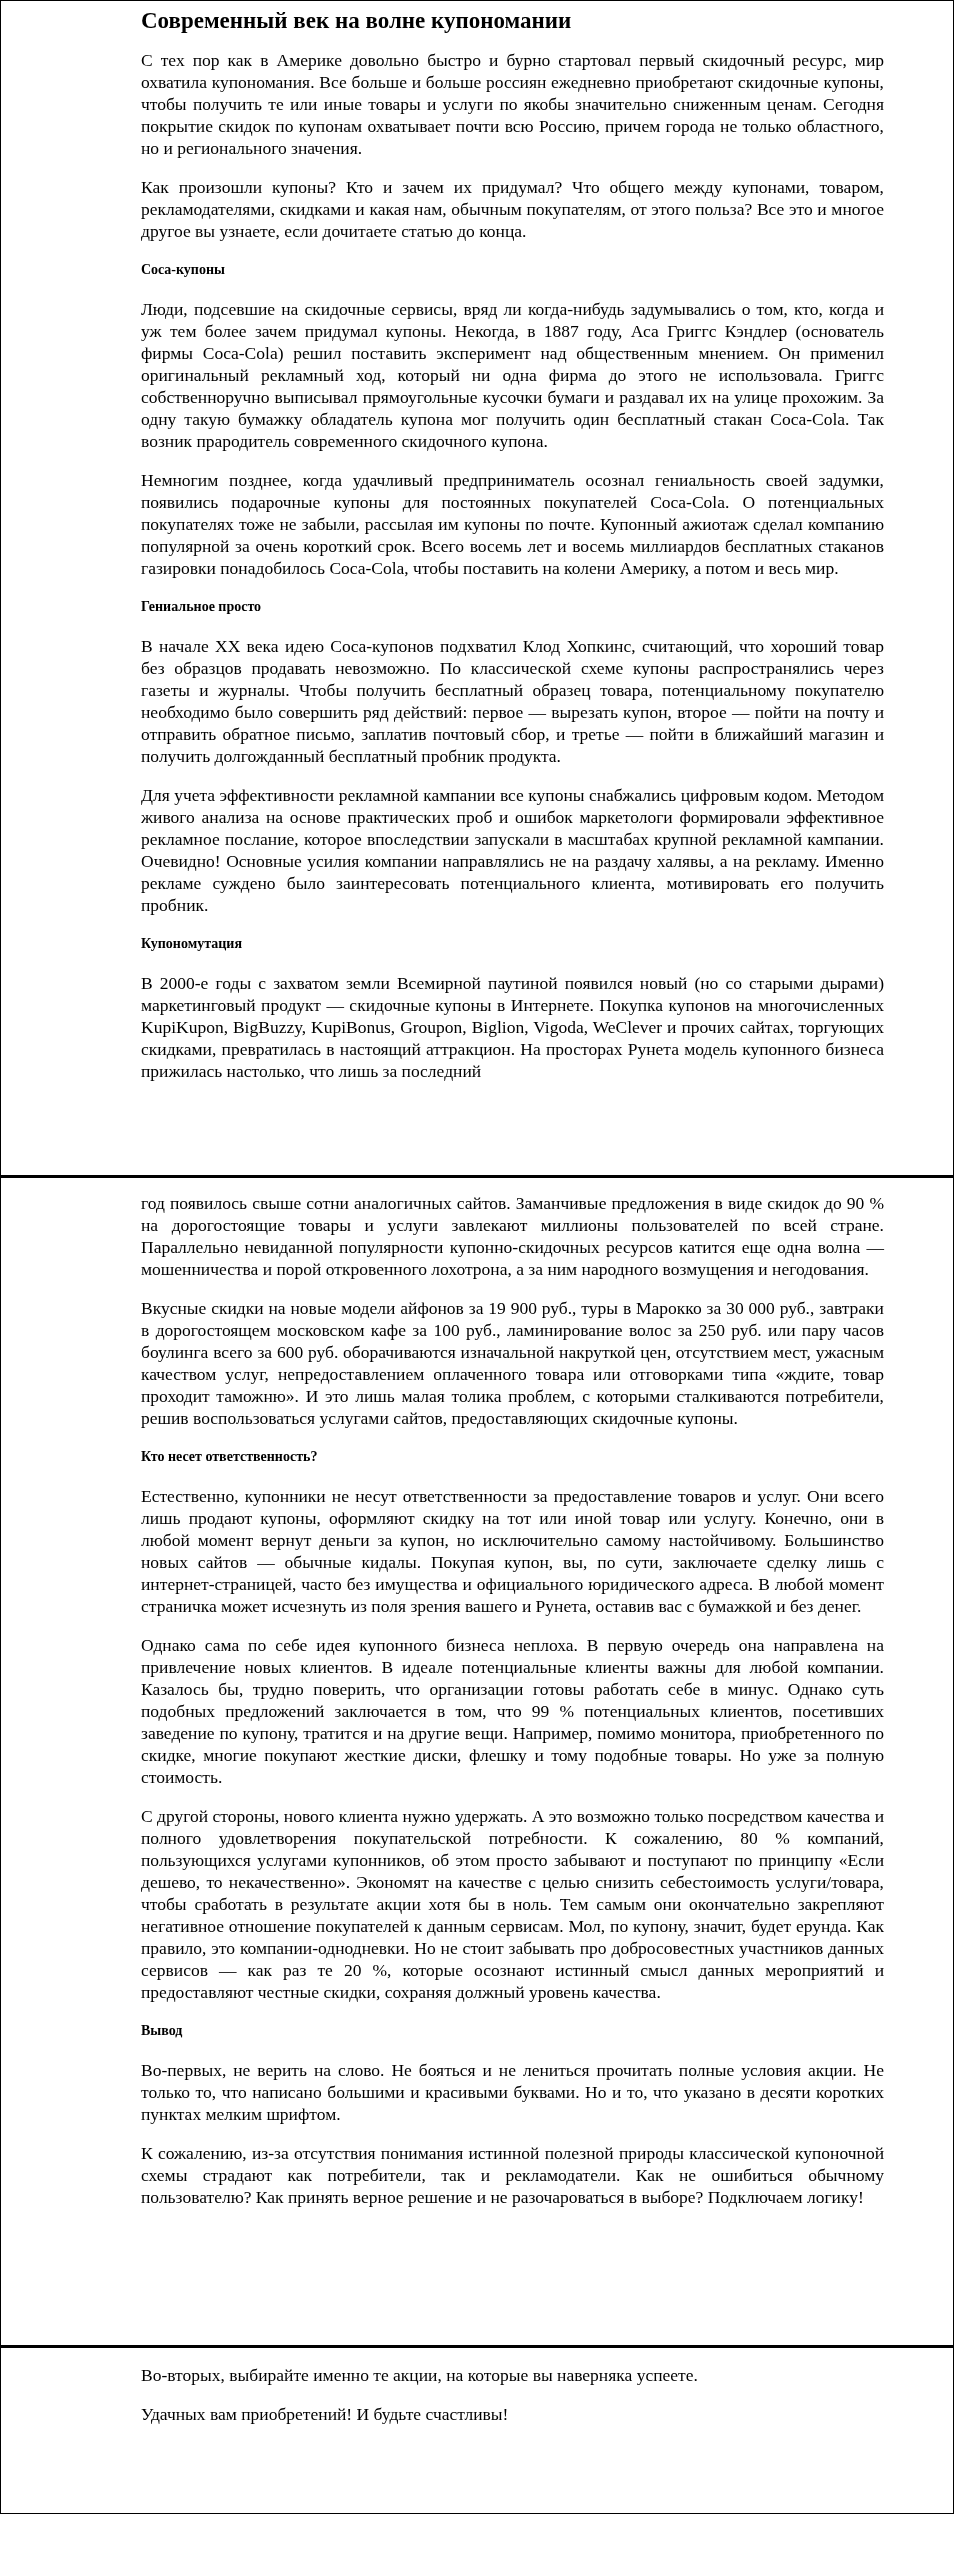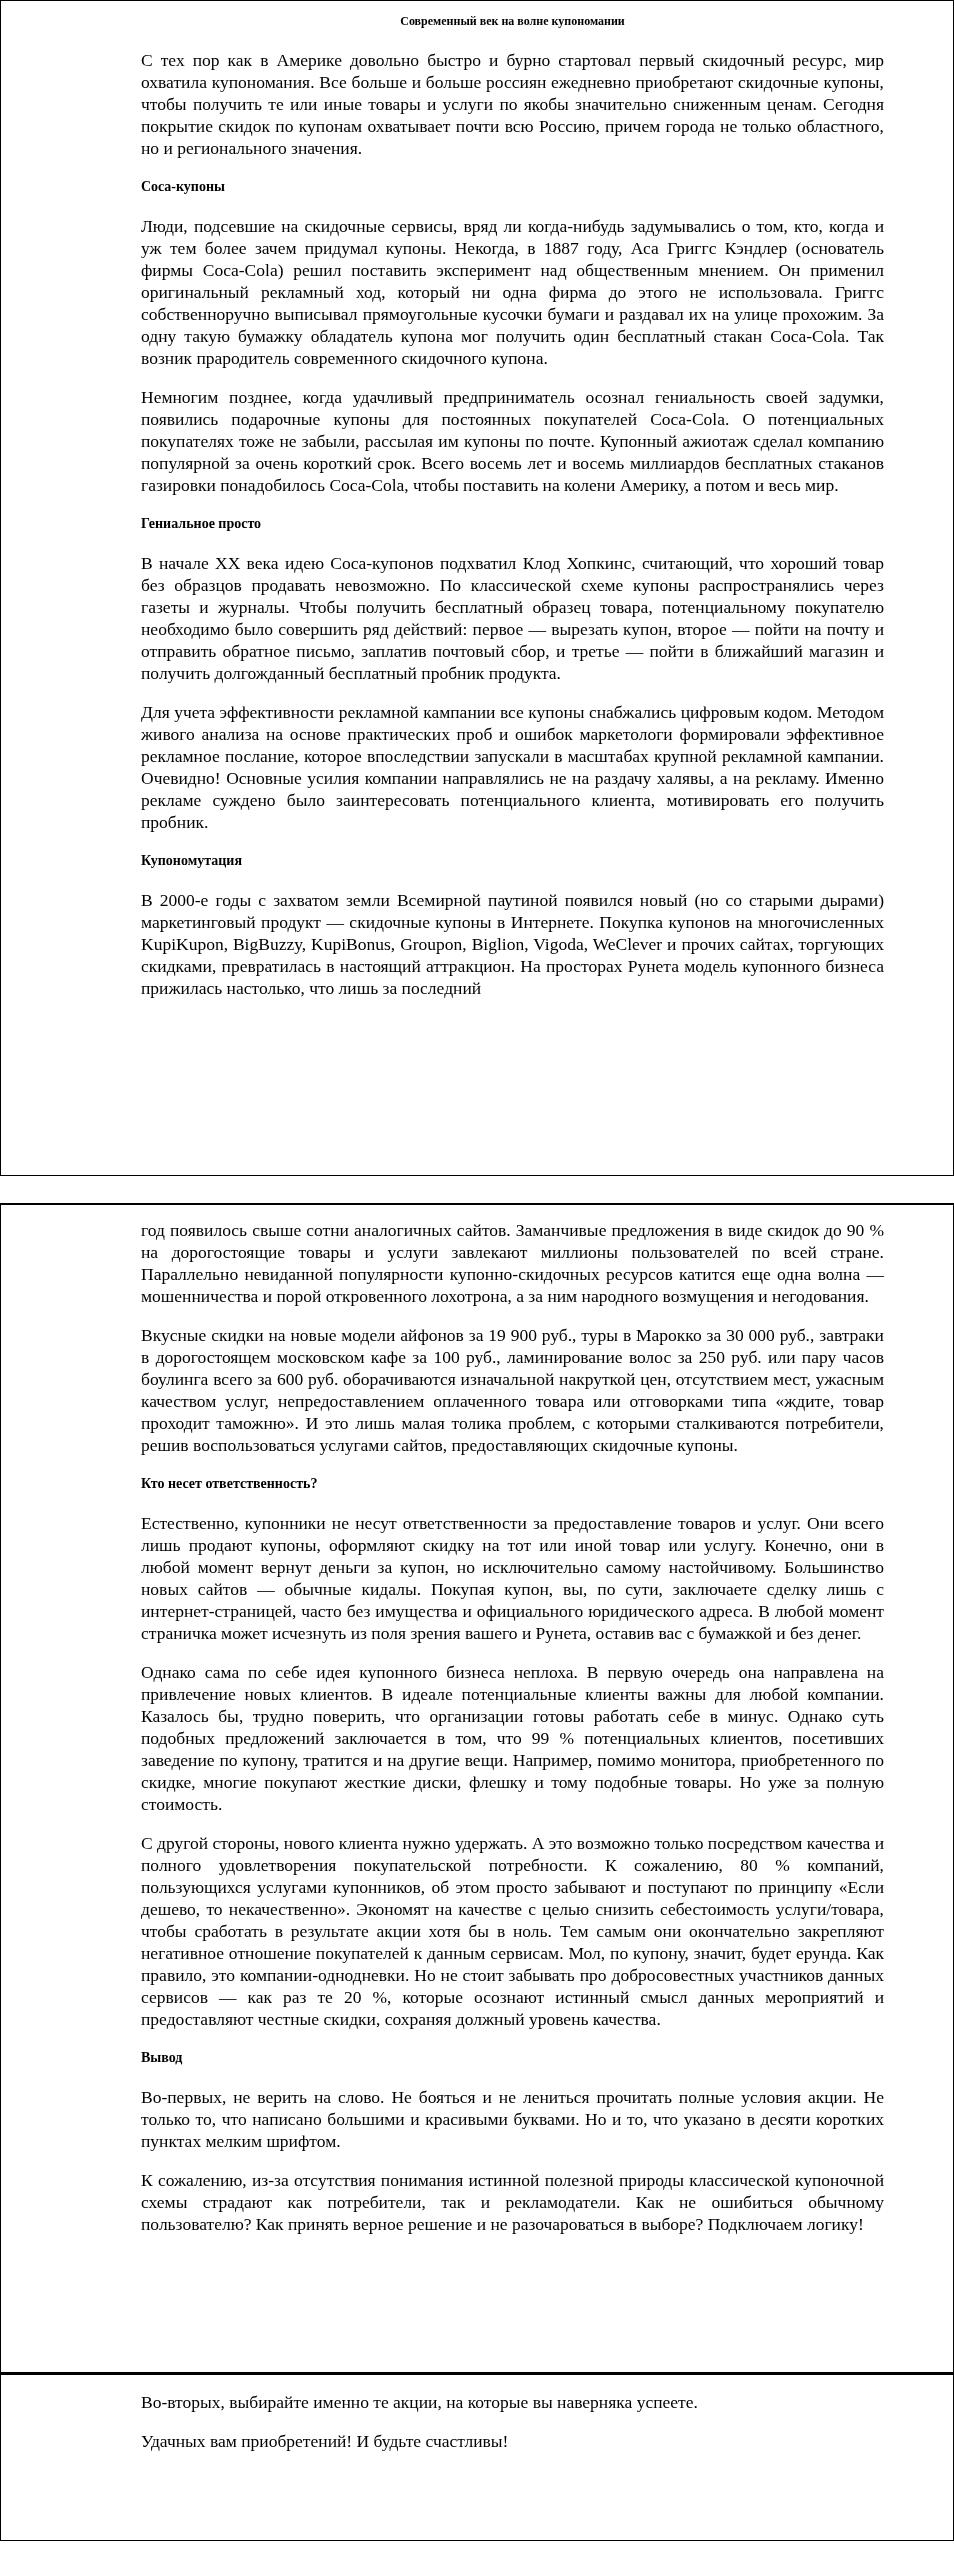--- a/index.html
+++ b/index.html
@@ -10,26 +10,25 @@
     color: #000000;
   }
   .doc { width: 954px; }
   .page {
     background: #ffffff;
     border: 1px solid #000000;
     overflow: hidden;
     padding: 8px 69px 0 140px;
   }
   .page-1 { height: 1176px; }
-  .page-2 { height: 1170px; padding-top: 14px; border-top-width: 2px; margin-top: 27px; }
+  .page-2 { height: 1170px; padding-top: 14px; border-top-width: 2px; }
   .page-3 { height: 168px;  padding-top: 16px; border-top-width: 2px; }
   h1.title {
-    font-size: 12px;
+    font-size: 23px;
     font-weight: bold;
-    text-align: center;
     line-height: 24px;
     margin: 0 0 16px 0;
   }
   h2.heading {
     font-size: 14px;
     font-weight: bold;
     line-height: 22px;
     margin: 4px 0 17px 0;
     text-align: left;
   }
@@ -40,20 +39,21 @@
     margin: 0 0 17px 0;
   }
 </style>
 </head>
 <body>
 
 <div class="doc">
   <section class="page page-1">
       <h1 class="title">Современный век на волне купономании</h1>
       <p class="paragraph">С тех пор как в Америке довольно быстро и бурно стартовал первый скидочный ресурс, мир охватила купономания. Все больше и больше россиян ежедневно приобретают скидочные купоны, чтобы получить те или иные товары и услуги по якобы значительно сниженным ценам. Сегодня покрытие скидок по купонам охватывает почти всю Россию, причем города не только областного, но и регионального значения.</p>
+      <p class="paragraph">Как произошли купоны? Кто и зачем их придумал? Что общего между купонами, товаром, рекламодателями, скидками и какая нам, обычным покупателям, от этого польза? Все это и многое другое вы узнаете, если дочитаете статью до конца.</p>
       <h2 class="heading">Coca-купоны</h2>
       <p class="paragraph">Люди, подсевшие на скидочные сервисы, вряд ли когда-нибудь задумывались о том, кто, когда и уж тем более зачем придумал купоны. Некогда, в 1887 году, Аса Григгс Кэндлер (основатель фирмы Coca-Cola) решил поставить эксперимент над общественным мнением. Он применил оригинальный рекламный ход, который ни одна фирма до этого не использовала. Григгс собственноручно выписывал прямоугольные кусочки бумаги и раздавал их на улице прохожим. За одну такую бумажку обладатель купона мог получить один бесплатный стакан Coca-Cola. Так возник прародитель современного скидочного купона.</p>
       <p class="paragraph">Немногим позднее, когда удачливый предприниматель осознал гениальность своей задумки, появились подарочные купоны для постоянных покупателей Coca-Cola. О потенциальных покупателях тоже не забыли, рассылая им купоны по почте. Купонный ажиотаж сделал компанию популярной за очень короткий срок. Всего восемь лет и восемь миллиардов бесплатных стаканов газировки понадобилось Coca-Cola, чтобы поставить на колени Америку, а потом и весь мир.</p>
       <h2 class="heading">Гениальное просто</h2>
       <p class="paragraph">В начале XX века идею Coca-купонов подхватил Клод Хопкинс, считающий, что хороший товар без образцов продавать невозможно. По классической схеме купоны распространялись через газеты и журналы. Чтобы получить бесплатный образец товара, потенциальному покупателю необходимо было совершить ряд действий: первое — вырезать купон, второе — пойти на почту и отправить обратное письмо, заплатив почтовый сбор, и третье — пойти в ближайший магазин и получить долгожданный бесплатный пробник продукта.</p>
       <p class="paragraph">Для учета эффективности рекламной кампании все купоны снабжались цифровым кодом. Методом живого анализа на основе практических проб и ошибок маркетологи формировали эффективное рекламное послание, которое впоследствии запускали в масштабах крупной рекламной кампании. Очевидно! Основные усилия компании направлялись не на раздачу халявы, а на рекламу. Именно рекламе суждено было заинтересовать потенциального клиента, мотивировать его получить пробник.</p>
       <h2 class="heading">Купономутация</h2>
       <p class="paragraph">В 2000-е годы с захватом земли Всемирной паутиной появился новый (но со старыми дырами) маркетинговый продукт — скидочные купоны в Интернете. Покупка купонов на многочисленных KupiKupon, BigBuzzy, KupiBonus, Groupon, Biglion, Vigoda, WeClever и прочих сайтах, торгующих скидками, превратилась в настоящий аттракцион. На просторах Рунета модель купонного бизнеса прижилась настолько, что лишь за последний</p>
     </section>
   <section class="page page-2">

